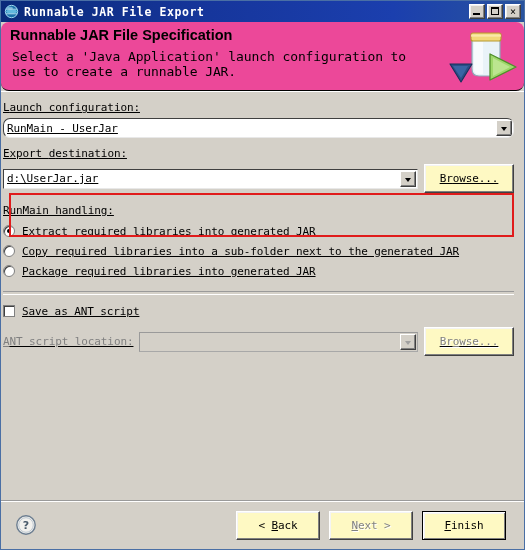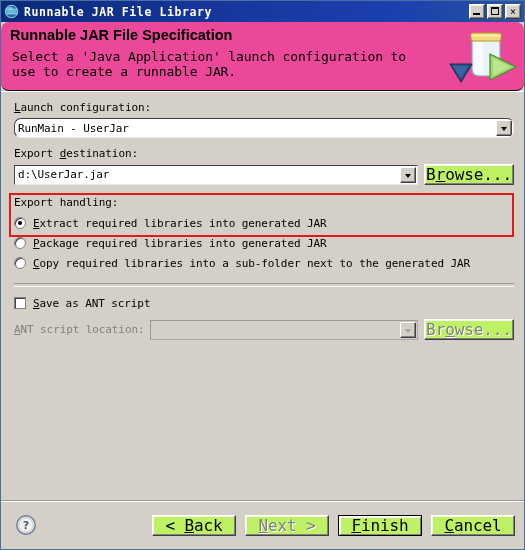--- a/index.html
+++ b/index.html
@@ -140,22 +140,23 @@
     flex: 1 1 auto;
     background: #d4d0c8;
     position: relative;
     padding: 0;
     box-sizing: border-box;
     border-top: 1px solid #ffffff;
   }
   .content {
     position: absolute;
     left: 0; top: 0; right: 0; bottom: 0;
-    padding: 9px 10px 0 13px;
-    box-sizing: border-box;
+    padding: 9px 10px 0 2px;
+    box-sizing: border-box;
+    text-decoration: underline;
   }
 
   .lbl {
     font-family: "DejaVu Sans Mono", monospace;
     font-size: 11px;
     color: #000000;
     letter-spacing: -0.1px;
     white-space: nowrap;
   }
   .lbl u { text-decoration: underline; }
@@ -226,29 +227,29 @@
   .combo.disabled {
     background: #d4d0c8;
     border-color: #a8a8a8;
     border-top-color: #9a9a9a;
     border-left-color: #9a9a9a;
   }
   .combo.disabled .arrow::after { border-top-color: #a0a0a0; }
 
   
   .btn {
-    height: 21px;
+    height: 29px;
     min-width: 74px;
-    background: #bef264;
+    background: #fef9c3;
     border: 1px solid #ffffff;
     border-right-color: #404040;
     border-bottom-color: #404040;
     box-shadow: inset -1px -1px 0 #808080, inset 1px 1px 0 #f4f4f4;
     font-family: "DejaVu Sans Mono", monospace;
-    font-size: 16px;
+    font-size: 11px;
     color: #000;
     display: inline-flex;
     align-items: center;
     justify-content: center;
     box-sizing: border-box;
     cursor: default;
     letter-spacing: -0.1px;
     padding: 0 6px;
   }
   .btn.disabled { color: #808080; text-shadow: 1px 1px 0 #ffffff; }
@@ -338,21 +339,21 @@
     <div class="titlebar">
       <div class="title-icon">
         <svg width="15" height="15" viewBox="0 0 15 15">
           <ellipse cx="7.5" cy="7.5" rx="6.2" ry="6.2" fill="#1b6fa8"></ellipse>
           <ellipse cx="7.5" cy="7.5" rx="6.2" ry="6.2" fill="none" stroke="#9fd8ef" stroke-width="1"></ellipse>
           <ellipse cx="7.5" cy="7.5" rx="5.6" ry="2.0" fill="#6fc7e8" opacity="0.85"></ellipse>
           <path d="M2 5.2 H13 M2 9.8 H13" stroke="#cfeefb" stroke-width="0.9" opacity="0.9"></path>
           <ellipse cx="6" cy="4.2" rx="3" ry="1.4" fill="#bfe9fa" opacity="0.55"></ellipse>
         </svg>
       </div>
-      <div class="title-text">Runnable JAR File Library</div>
+      <div class="title-text">Runnable JAR File Export</div>
       <div class="title-buttons">
         <div class="tbtn">
           <div class="min-glyph"></div>
         </div>
         <div class="tbtn">
           <div class="max-glyph"></div>
         </div>
         <div class="tbtn">
           <div class="g">×</div>
         </div>
@@ -399,34 +400,34 @@
         <div class="field-row" style="margin-bottom:11px;justify-content:center;">
           <div class="combo" style="flex:1 1 auto;">
             <div class="val">d:\UserJar.jar</div>
             <div class="arrow"></div>
           </div>
           <div class="btn" style="flex:0 0 90px;width:90px;">
             <span id="ed-browse">B<u>r</u>owse...</span>
           </div>
         </div>
 
-        <div class="lbl" style="margin-bottom:4px;">Export handling:</div>
+        <div class="lbl" style="margin-bottom:4px;">RunMain handling:</div>
 
         <div style="margin-bottom:10px;">
           <div class="radio-row">
             <div class="radio on"></div>
             <div class="lbl"><span id="rb0"><u>E</u>xtract required libraries into generated JAR</span></div>
           </div>
           <div class="radio-row">
             <div class="radio"></div>
-            <div class="lbl"><span id="rb1"><u>P</u>ackage required libraries into generated JAR</span></div>
+            <div class="lbl"><span id="rb2"><u>C</u>opy required libraries into a sub-folder next to the generated JAR</span></div>
           </div>
           <div class="radio-row">
             <div class="radio"></div>
-            <div class="lbl"><span id="rb2"><u>C</u>opy required libraries into a sub-folder next to the generated JAR</span></div>
+            <div class="lbl"><span id="rb1"><u>P</u>ackage required libraries into generated JAR</span></div>
           </div>
         </div>
 
         <div class="sep"></div>
 
         <div class="check-row" style="margin-top:6px;">
           <div class="checkbox"></div>
           <div class="lbl"><span id="ant-cb"><u>S</u>ave as ANT script</span></div>
         </div>
 
@@ -463,20 +464,17 @@
           </div>
         <div class="gap"></div>
         <div class="btn disabled">
             <span id="fb1"><u>N</u>ext &gt;</span>
           </div>
         <div class="gap"></div>
         <div class="btn default">
             <span id="fb2"><u>F</u>inish</span>
           </div>
         <div class="gap"></div>
-        <div class="btn">
-            <span id="fb3"><u>C</u>ancel</span>
-          </div>
       </div>
     </div>
 
   </div>
 </div>
 
 </body></html>

